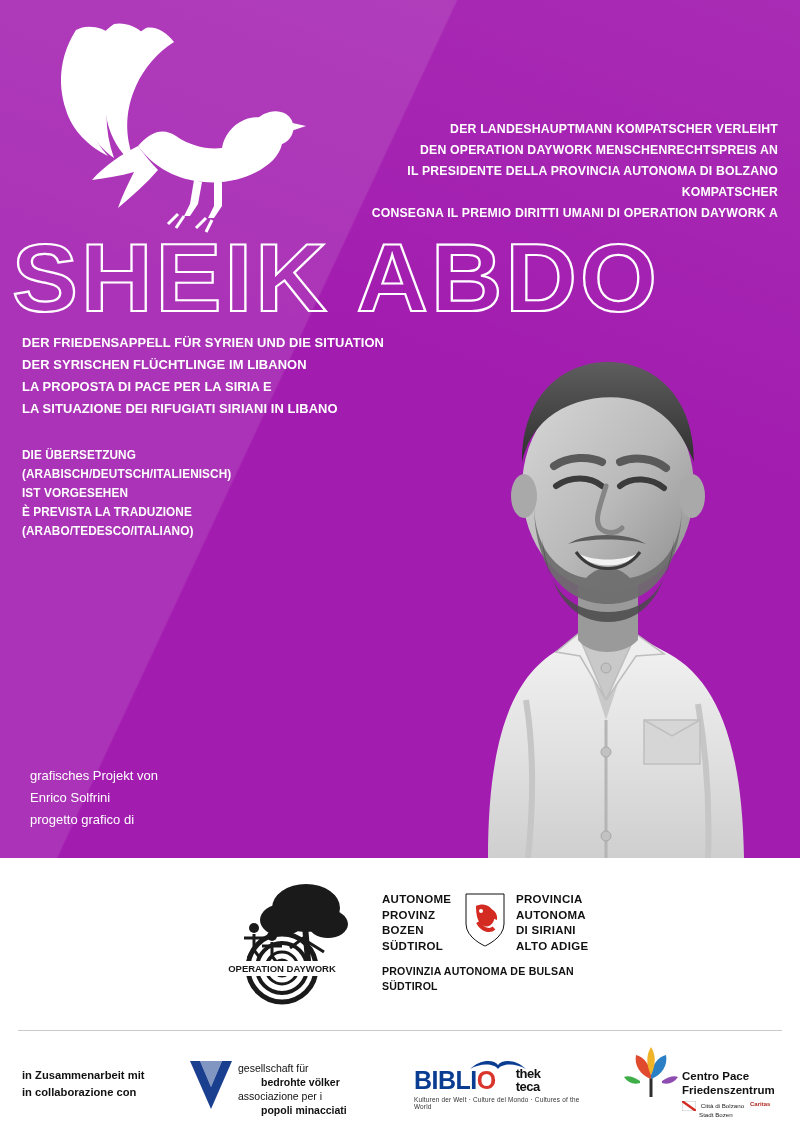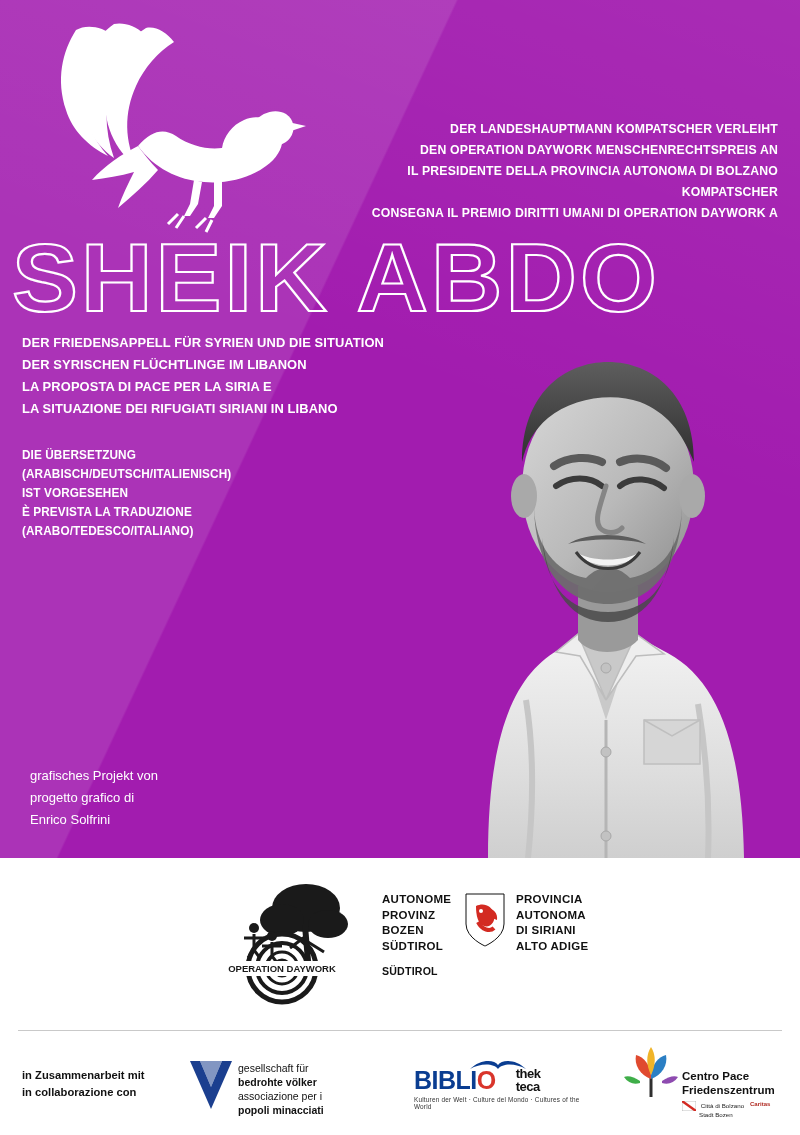--- a/index.html
+++ b/index.html
@@ -210,21 +210,21 @@
   }
   .gfbv-text {
     position: absolute;
     left: 52px;
     top: 6px;
     width: 140px;
     font-size: 10.5px;
     line-height: 14px;
     color: #111;
   }
-  .gfbv-text b { font-weight: bold; }
+  .gfbv-text b { font-weight: bold; margin-left: 23px; }
   .biblio {
     position: absolute;
     left: 414px;
     top: 36px;
     width: 180px;
     height: 50px;
   }
   .biblio-word {
     font-size: 25px;
     font-weight: bold;
@@ -390,22 +390,22 @@
     <div class="translation">
       <div>DIE ÜBERSETZUNG</div>
       <div>(ARABISCH/DEUTSCH/ITALIENISCH)</div>
       <div>IST VORGESEHEN</div>
       <div>È PREVISTA LA TRADUZIONE</div>
       <div>(ARABO/TEDESCO/ITALIANO)</div>
     </div>
 
     <div class="credit">
       <div>grafisches Projekt von</div>
+      <div>Enrico Solfrini</div>
       <div>progetto grafico di</div>
-      <div>Enrico Solfrini</div>
     </div>
   </div>
 
   <div class="band-logos">
 
     <div class="odw-logo">
       <svg viewBox="0 0 150 130" width="150" height="130" aria-hidden="true">
 
         <g fill="#1a1a1a">
           <ellipse cx="96" cy="32" rx="34" ry="24"></ellipse>
@@ -450,20 +450,21 @@
           </svg>
         </div>
         <div class="prov-it">
           <div>PROVINCIA</div>
           <div>AUTONOMA</div>
           <div>DI SIRIANI</div>
           <div>ALTO ADIGE</div>
         </div>
       </div>
       <div class="prov-lad">
+        <div>PROVINZIA AUTONOMA DE BULSAN</div>
         <div>SÜDTIROL</div>
       </div>
     </div>
   </div>
 
   <div class="divider"></div>
 
   <div class="band-partners">
 
     <div class="collab">

